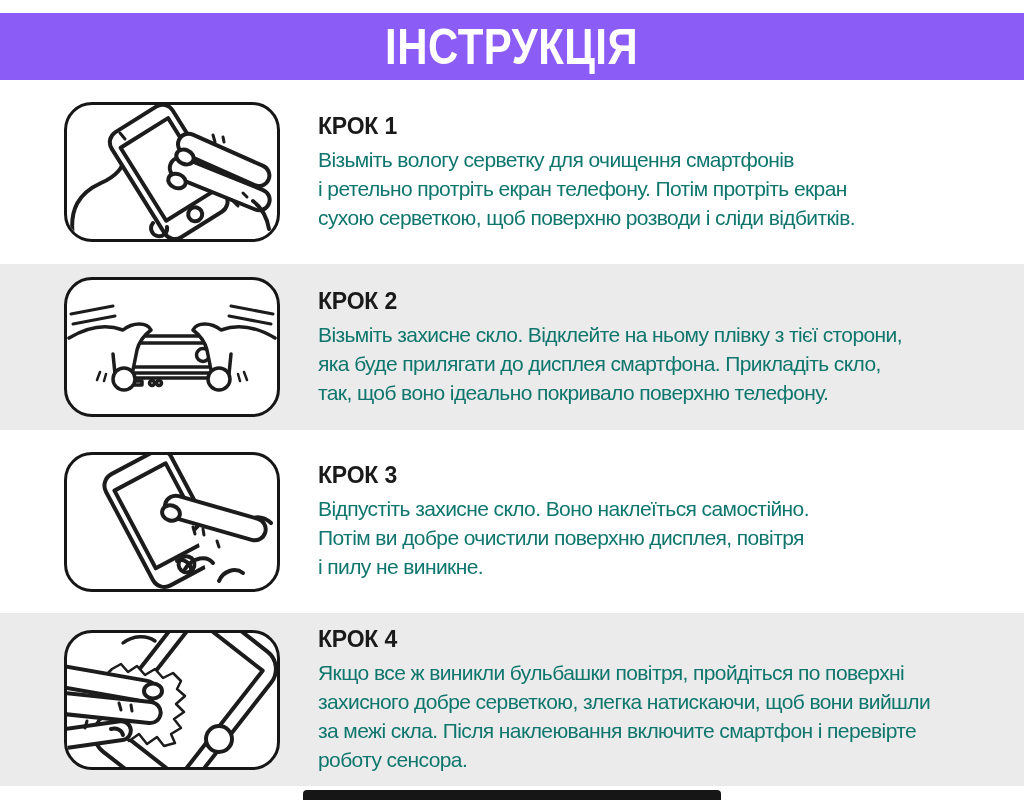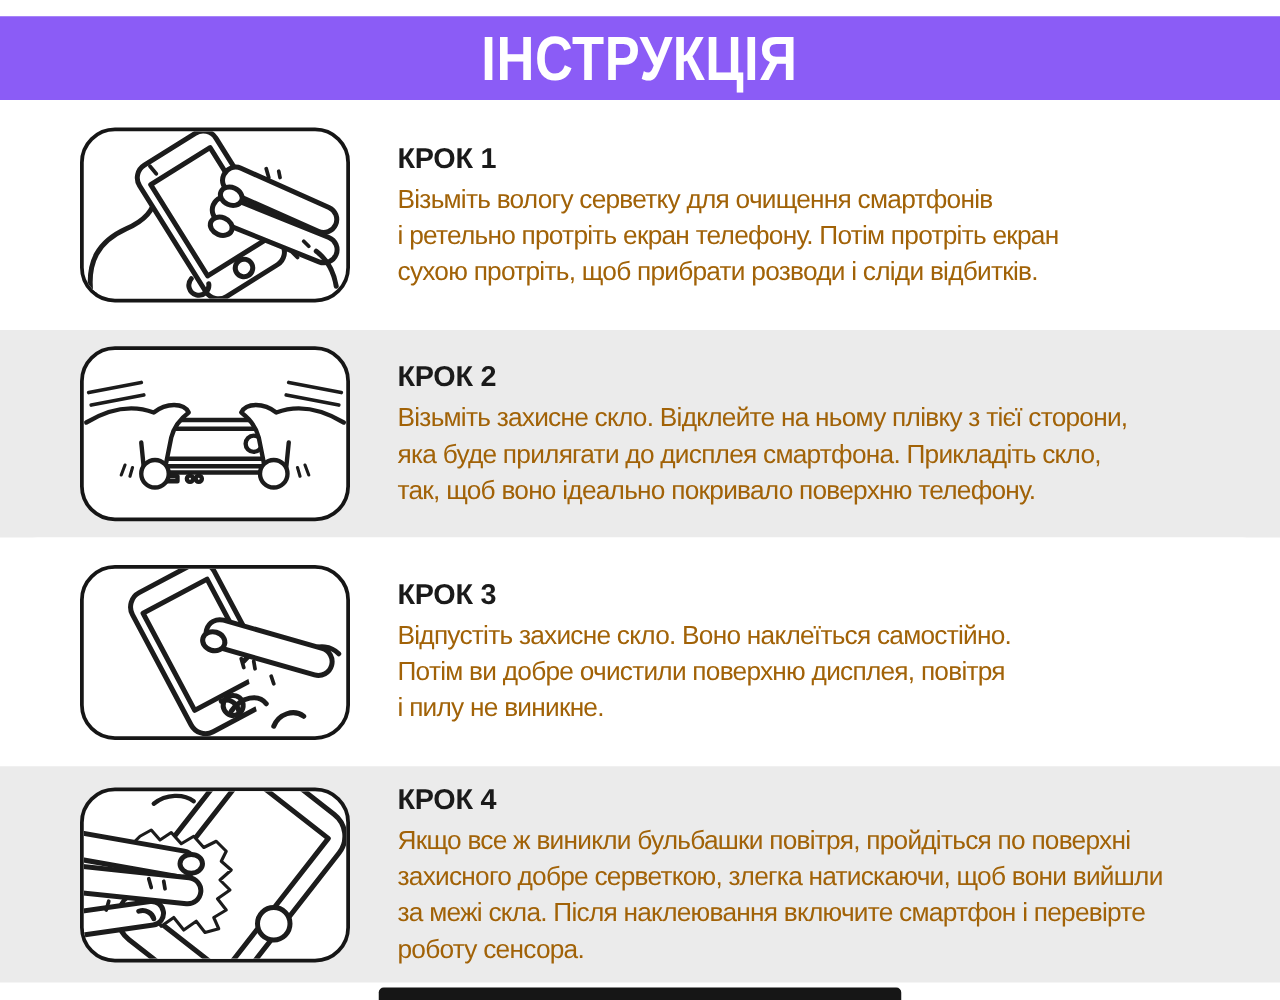--- a/index.html
+++ b/index.html
@@ -50,21 +50,21 @@
     font-size:23px;
     font-weight:bold;
     color:#1a1a1a;
     letter-spacing:-0.2px;
     margin-bottom:5px;
   }
   .step-line {
     font-size:21px;
     line-height:29px;
     letter-spacing:-0.6px;
-    color:#a16207;
+    color:#0f766e;
     white-space:nowrap;
   }
   .footer-bar {
     position:absolute;
     left:50%; bottom:0;
     transform:translateX(-50%);
     width:418px; height:10px;
     background:#161616;
     border-radius:4px 4px 0 0;
   }
@@ -96,21 +96,21 @@
       </g>
       <path d="M186,96 C194,102 200,112 202,124"></path>
       <path d="M146,30 l2,7 M156,32 l1,5 M166,96 l5,5 M176,88 l4,4 M58,34 l-5,-6" stroke-width="3"></path>
     </g>
   </svg>
       </div>
     <div class="step-text">
       <h2 class="step-title">КРОК 1</h2>
     <div class="step-line">Візьміть вологу серветку для очищення смартфонів</div>
         <div class="step-line">і ретельно протріть екран телефону. Потім протріть екран</div>
-        <div class="step-line">сухою протріть, щоб прибрати розводи і сліди відбитків.</div>
+        <div class="step-line">сухою серветкою, щоб поверхню розводи і сліди відбитків.</div>
       </div>
   </section>
     <section class="step s1 alt">
     <div class="illu-box">
         <svg viewBox="0 0 210 134" xmlns="http://www.w3.org/2000/svg">
     <g stroke="#1c1c1c" stroke-width="3.5" fill="none" stroke-linecap="round" stroke-linejoin="round">
       <path d="M4,34 L46,26 M6,44 L48,36 M206,34 L164,26 M204,44 L162,36" stroke-width="3"></path>
       <polygon points="46,56 160,56 153,93 53,93" fill="#ffffff"></polygon>
       <polygon points="59,63 148,63 143,87 64,87" fill="#ffffff"></polygon>
       <circle cx="136" cy="75" r="6.5" fill="#ffffff"></circle>

